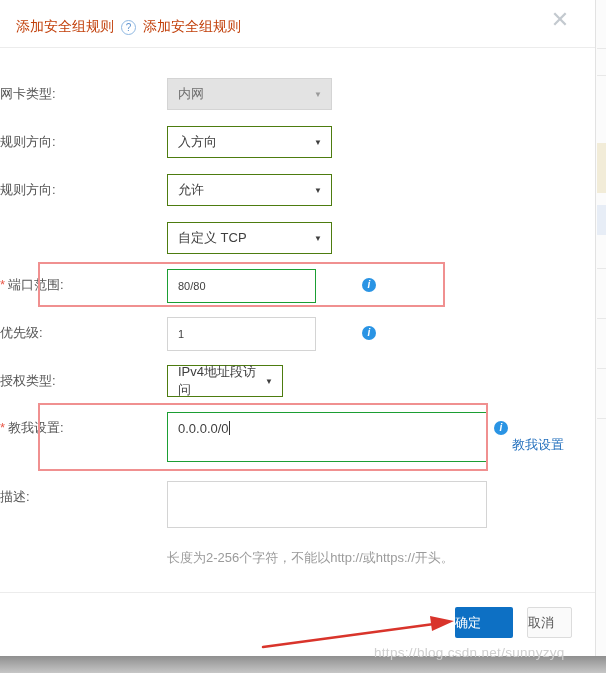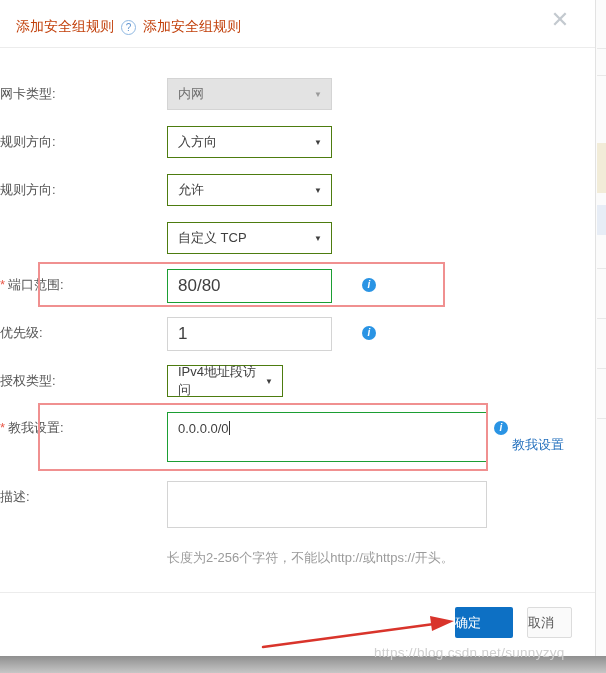--- a/index.html
+++ b/index.html
@@ -36,21 +36,21 @@
   .select {
     width:165px; height:32px; border:1px solid #4d7c0f; background:#fff;
     display:flex; align-items:center; padding:0 24px 0 10px; color:#3f3f3f; position:relative; cursor:pointer;
   }
   .select .arrow { position:absolute; right:9px; top:50%; transform:translateY(-50%); font-size:8px; color:#3f3f3f; }
   .select.disabled { background:#e3e3e3; border-color:#d4d4d4; color:#6f6f6f; cursor:default; }
   .select.disabled .arrow { color:#9a9a9a; }
   .select.narrow { width:116px; }
 
   .tbox {
-    width:165px; height:32px; border:1px solid #d4d4d4; padding:16px 10px; font-size:17px; color:#3f3f3f;
+    width:149px; height:32px; border:1px solid #d4d4d4; padding:16px 10px; font-size:11px; color:#3f3f3f;
     font-family:inherit; outline:none; background:#fff;
   }
   .tbox.valid { border:1px solid #1b9e33; }
 
   .fake-textarea {
     width:320px; border:1px solid #d4d4d4; background:#fff; padding:7px 10px; color:#3f3f3f;
     font-size:13px; line-height:17px; cursor:text;
   }
   .fake-textarea.valid { border:1px solid #1b9e33; }
   .caret { display:inline-block; width:1px; height:14px; background:#333; vertical-align:-2px; }

